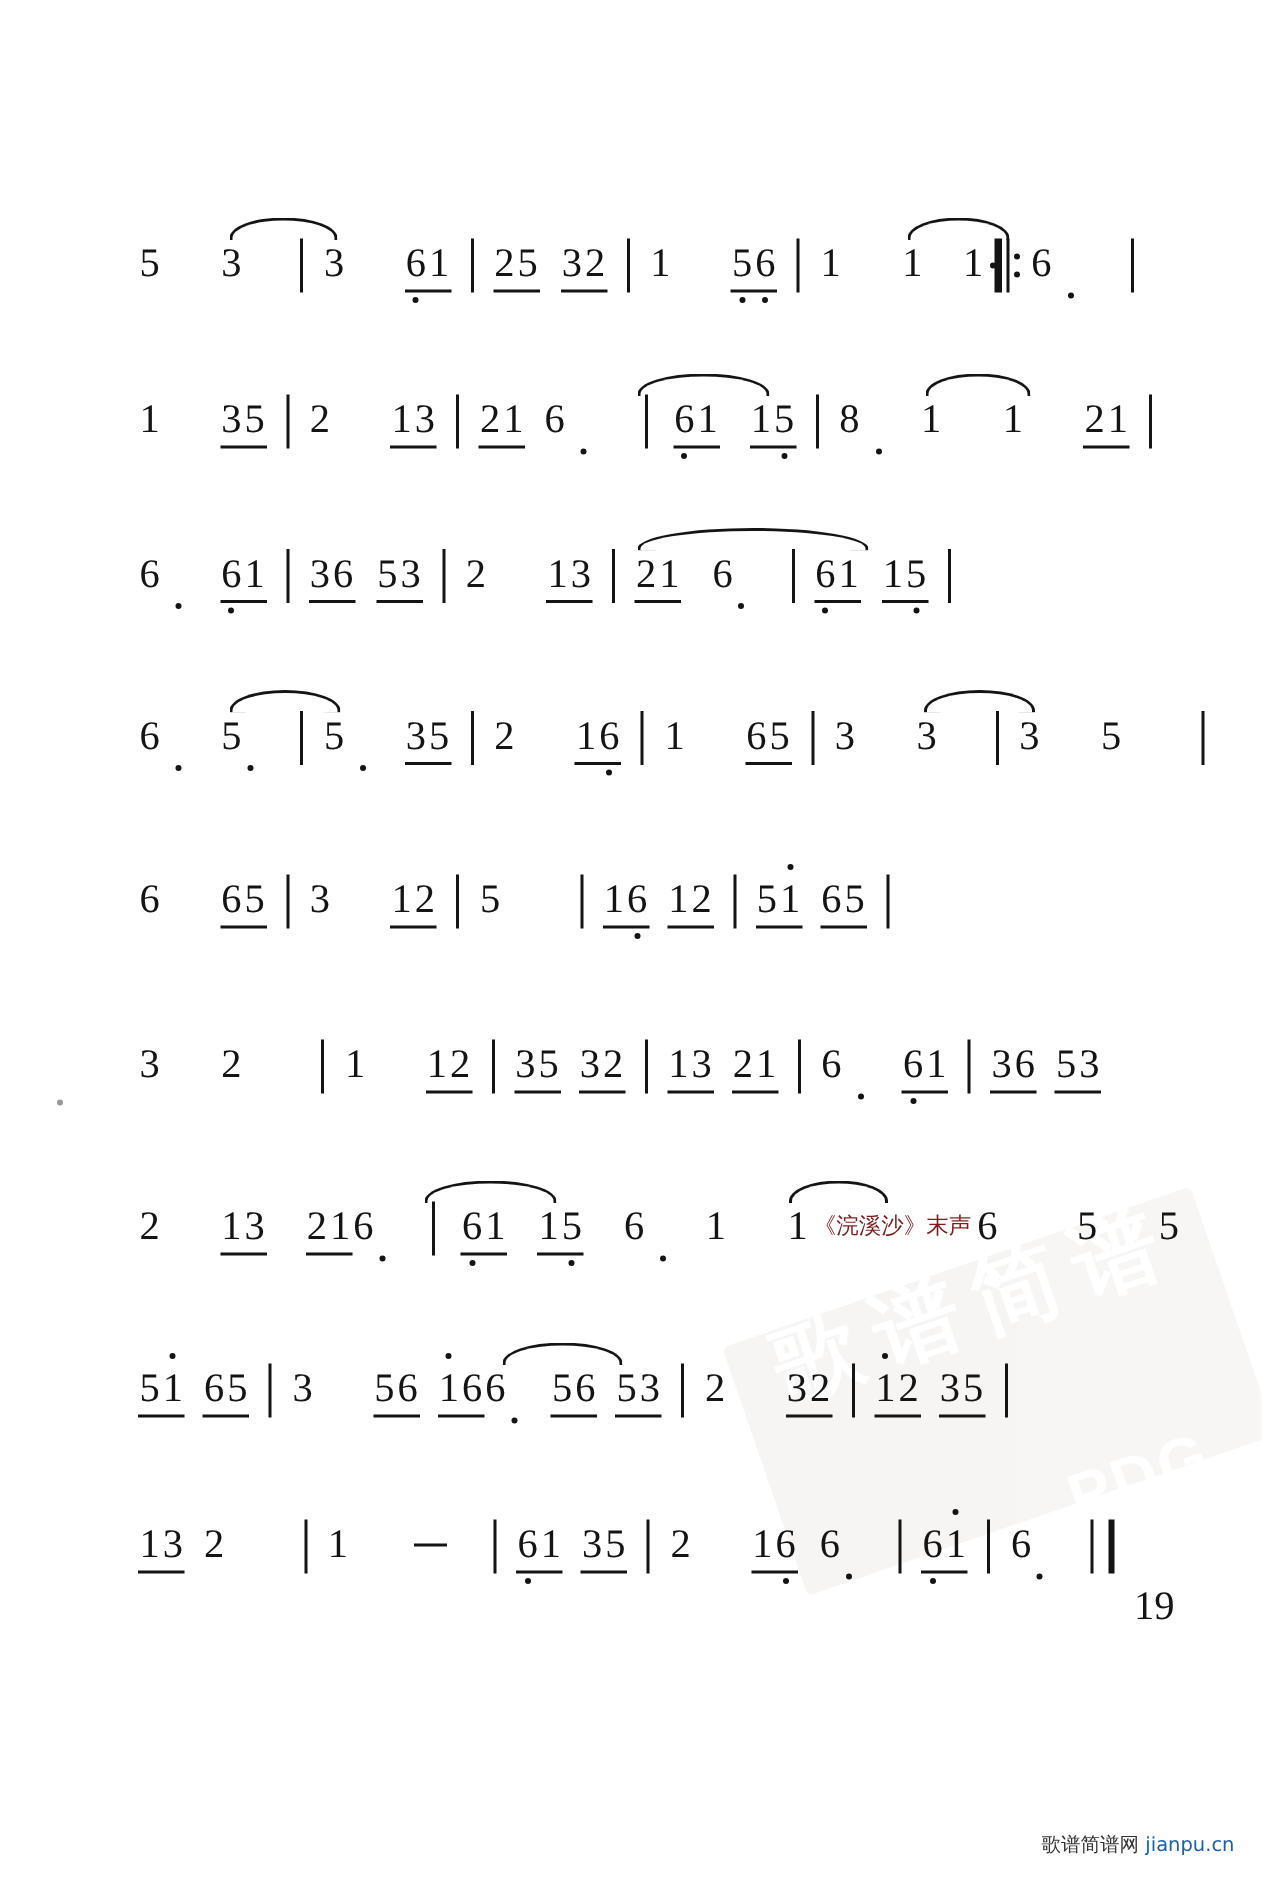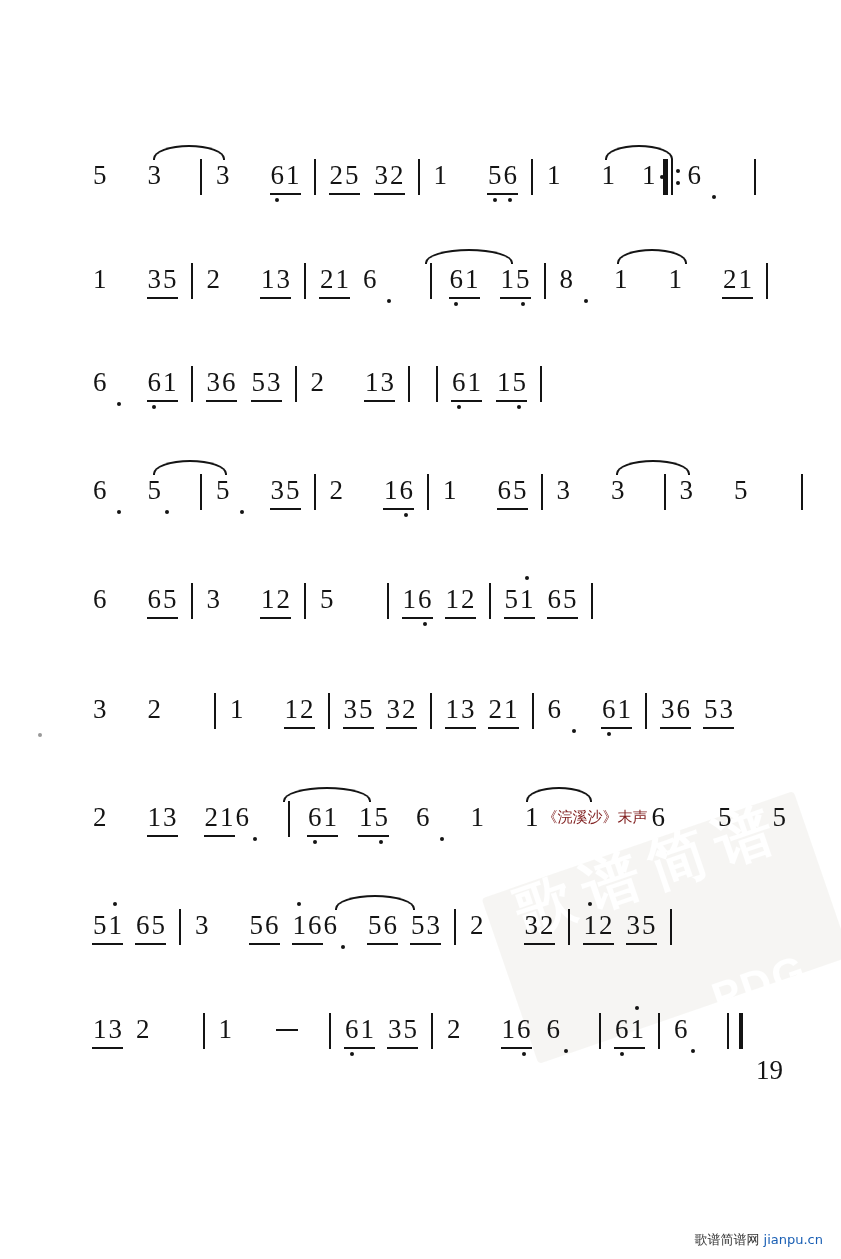--- a/index.html
+++ b/index.html
@@ -226,21 +226,21 @@
     right: 58px;
     top: 1055px;
     font-size: 27px;
     font-family: "Liberation Serif", serif;
   }
 
   
   .footer {
     position: absolute;
     right: 18px;
-    bottom: 10px;
+    bottom: 20px;
     font-size: 13px;
     color: #444;
     font-family: "DejaVu Sans", sans-serif;
   }
   .footer .cn { color: #333; }
   .footer .dom { color: #1a5fb4; }
 
   
   .stray {
     position: absolute;
@@ -363,20 +363,28 @@
       <span style="display:inline-block;width:14px;"></span>
       <span class="beam">
         <span class="n">5</span><span class="n">3</span>
       </span>
       <span class="bar"></span>
       <span class="n sp3">2</span>
       <span class="beam">
         <span class="n">1</span><span class="n">3</span>
       </span>
       <span class="bar"></span>
+      <span class="grp">
+        <span class="tie" style="left:2px; width:150px;"></span>
+        <span class="beam">
+          <span class="n">2</span><span class="n">1</span>
+        </span>
+        <span style="display:inline-block;width:12px;"></span>
+        <span class="n dotlow sp2">6</span>
+      </span>
       <span class="bar"></span>
       <span class="beam">
         <span class="n dotlow">6</span><span class="n">1</span>
       </span>
       <span style="display:inline-block;width:14px;"></span>
       <span class="beam">
         <span class="n">1</span><span class="n dotlow">5</span>
       </span>
       <span class="bar"></span>
     </div>

